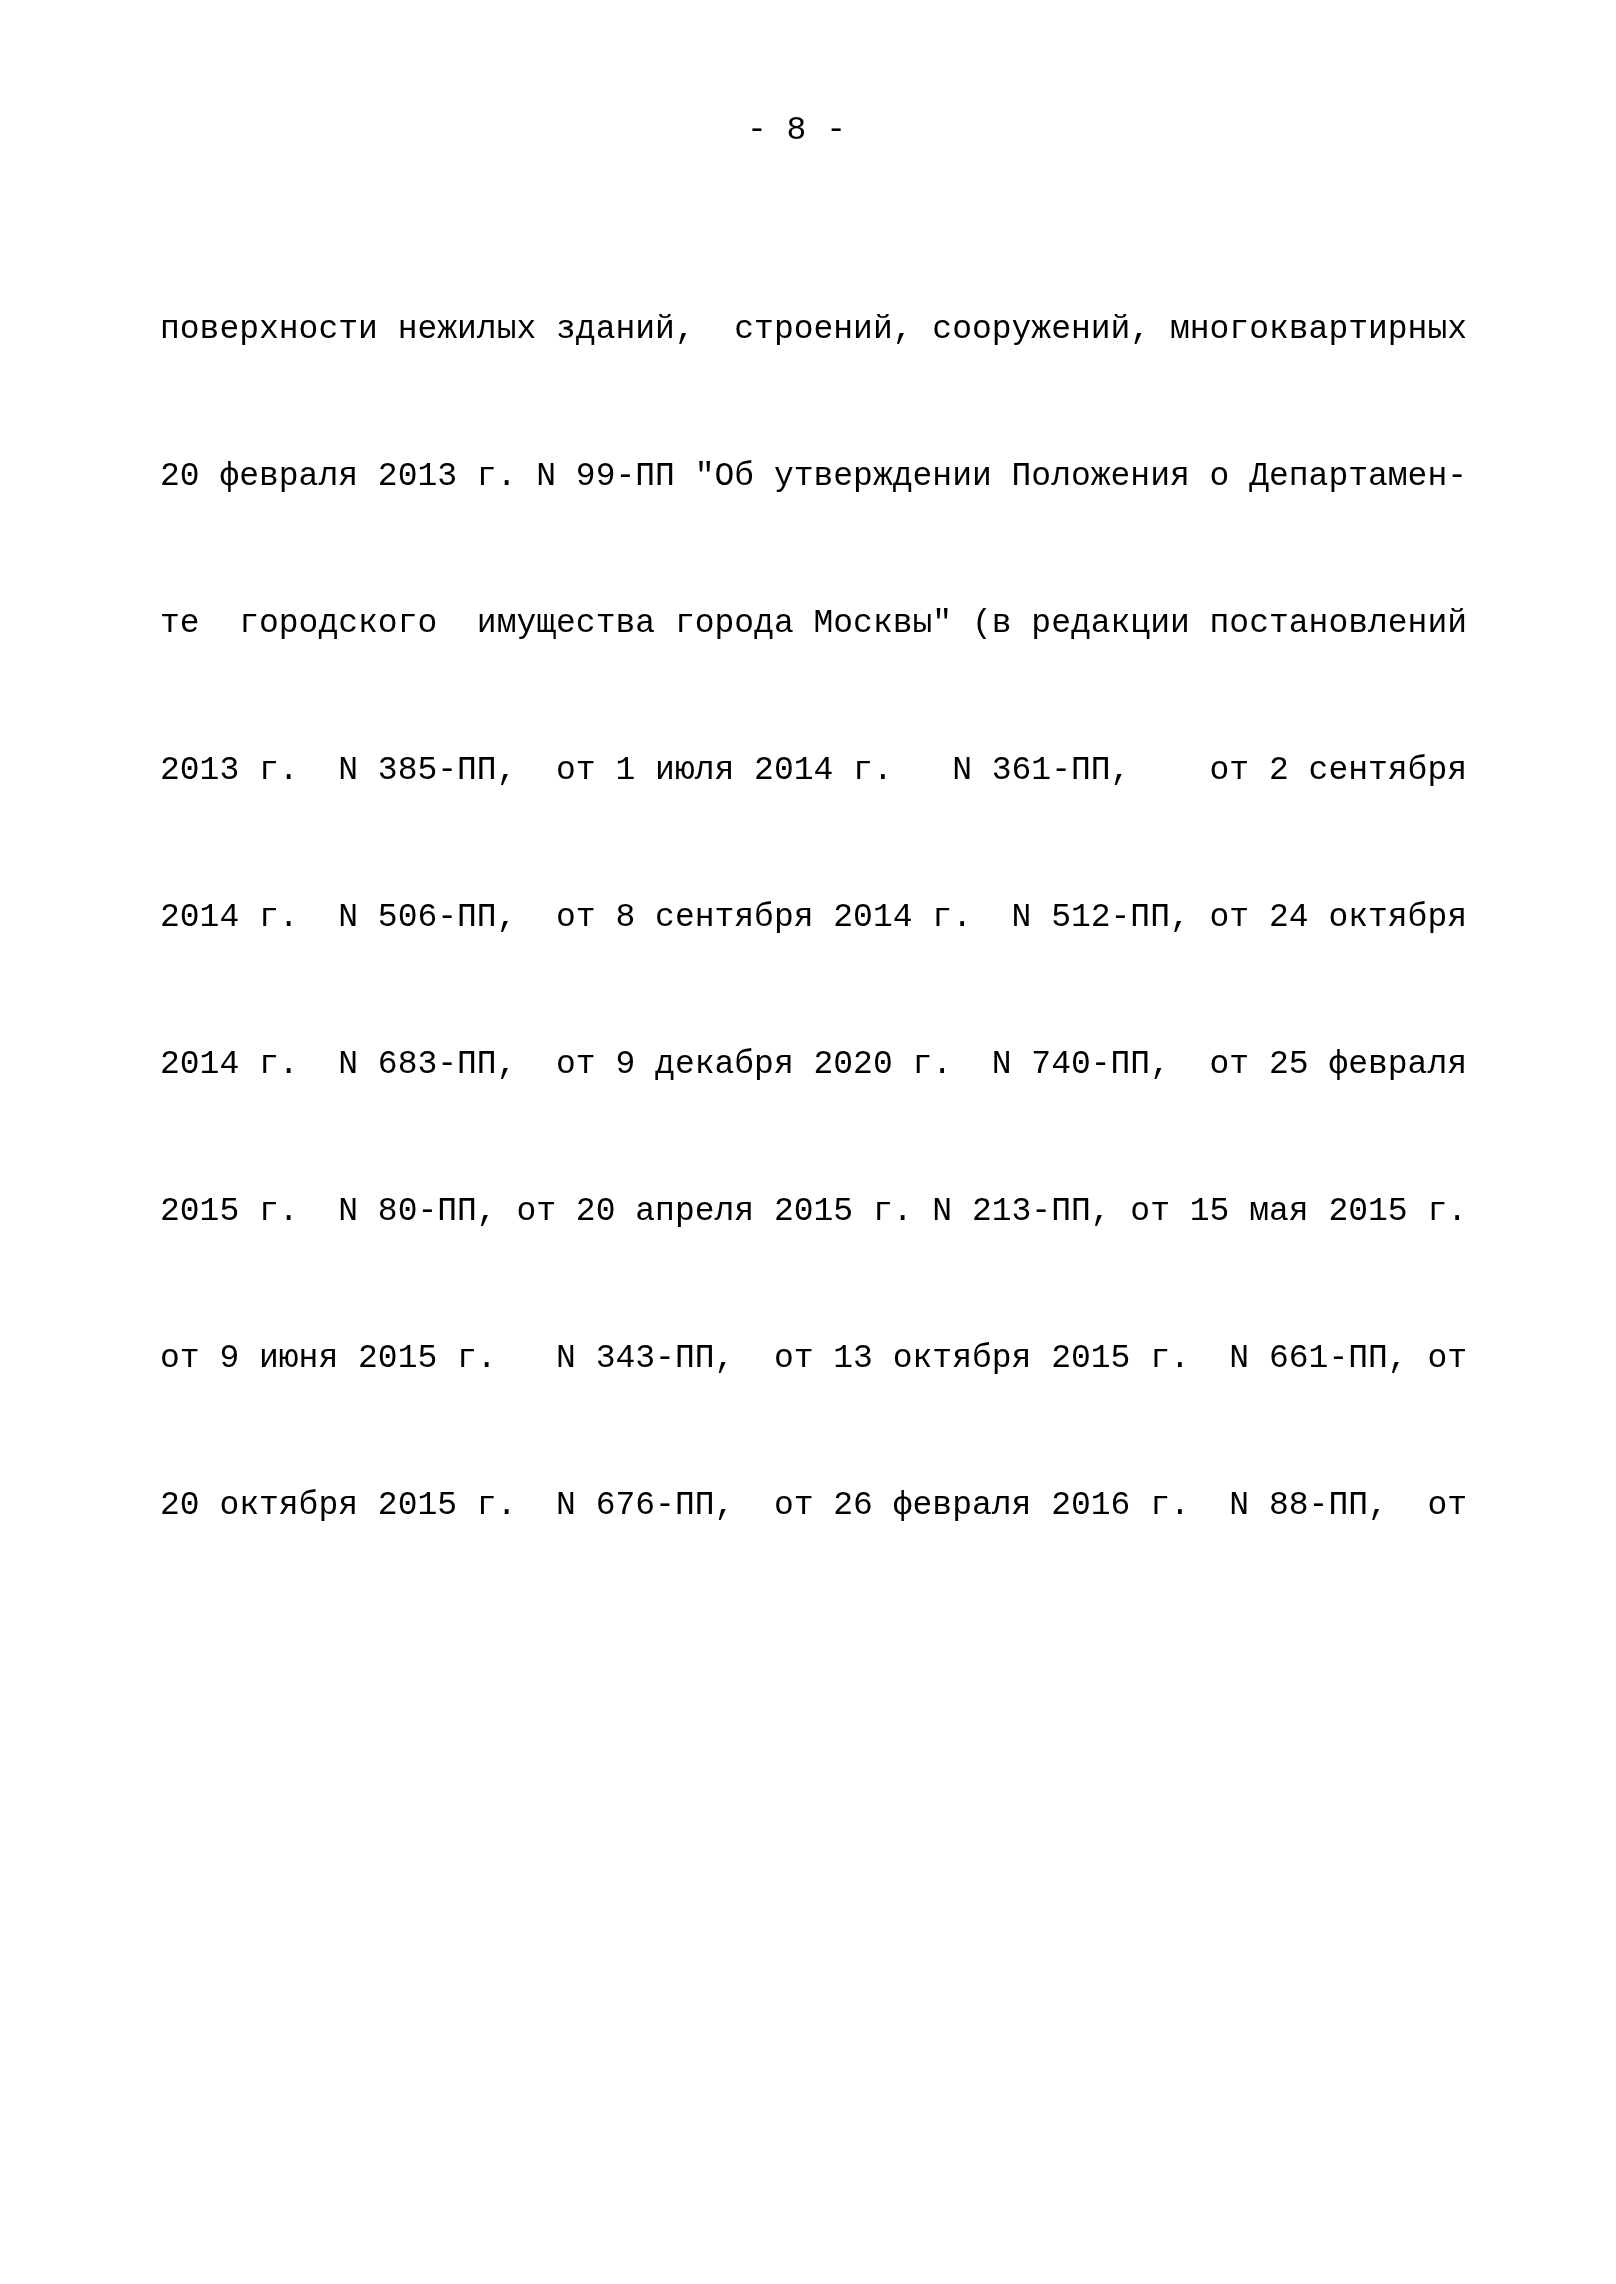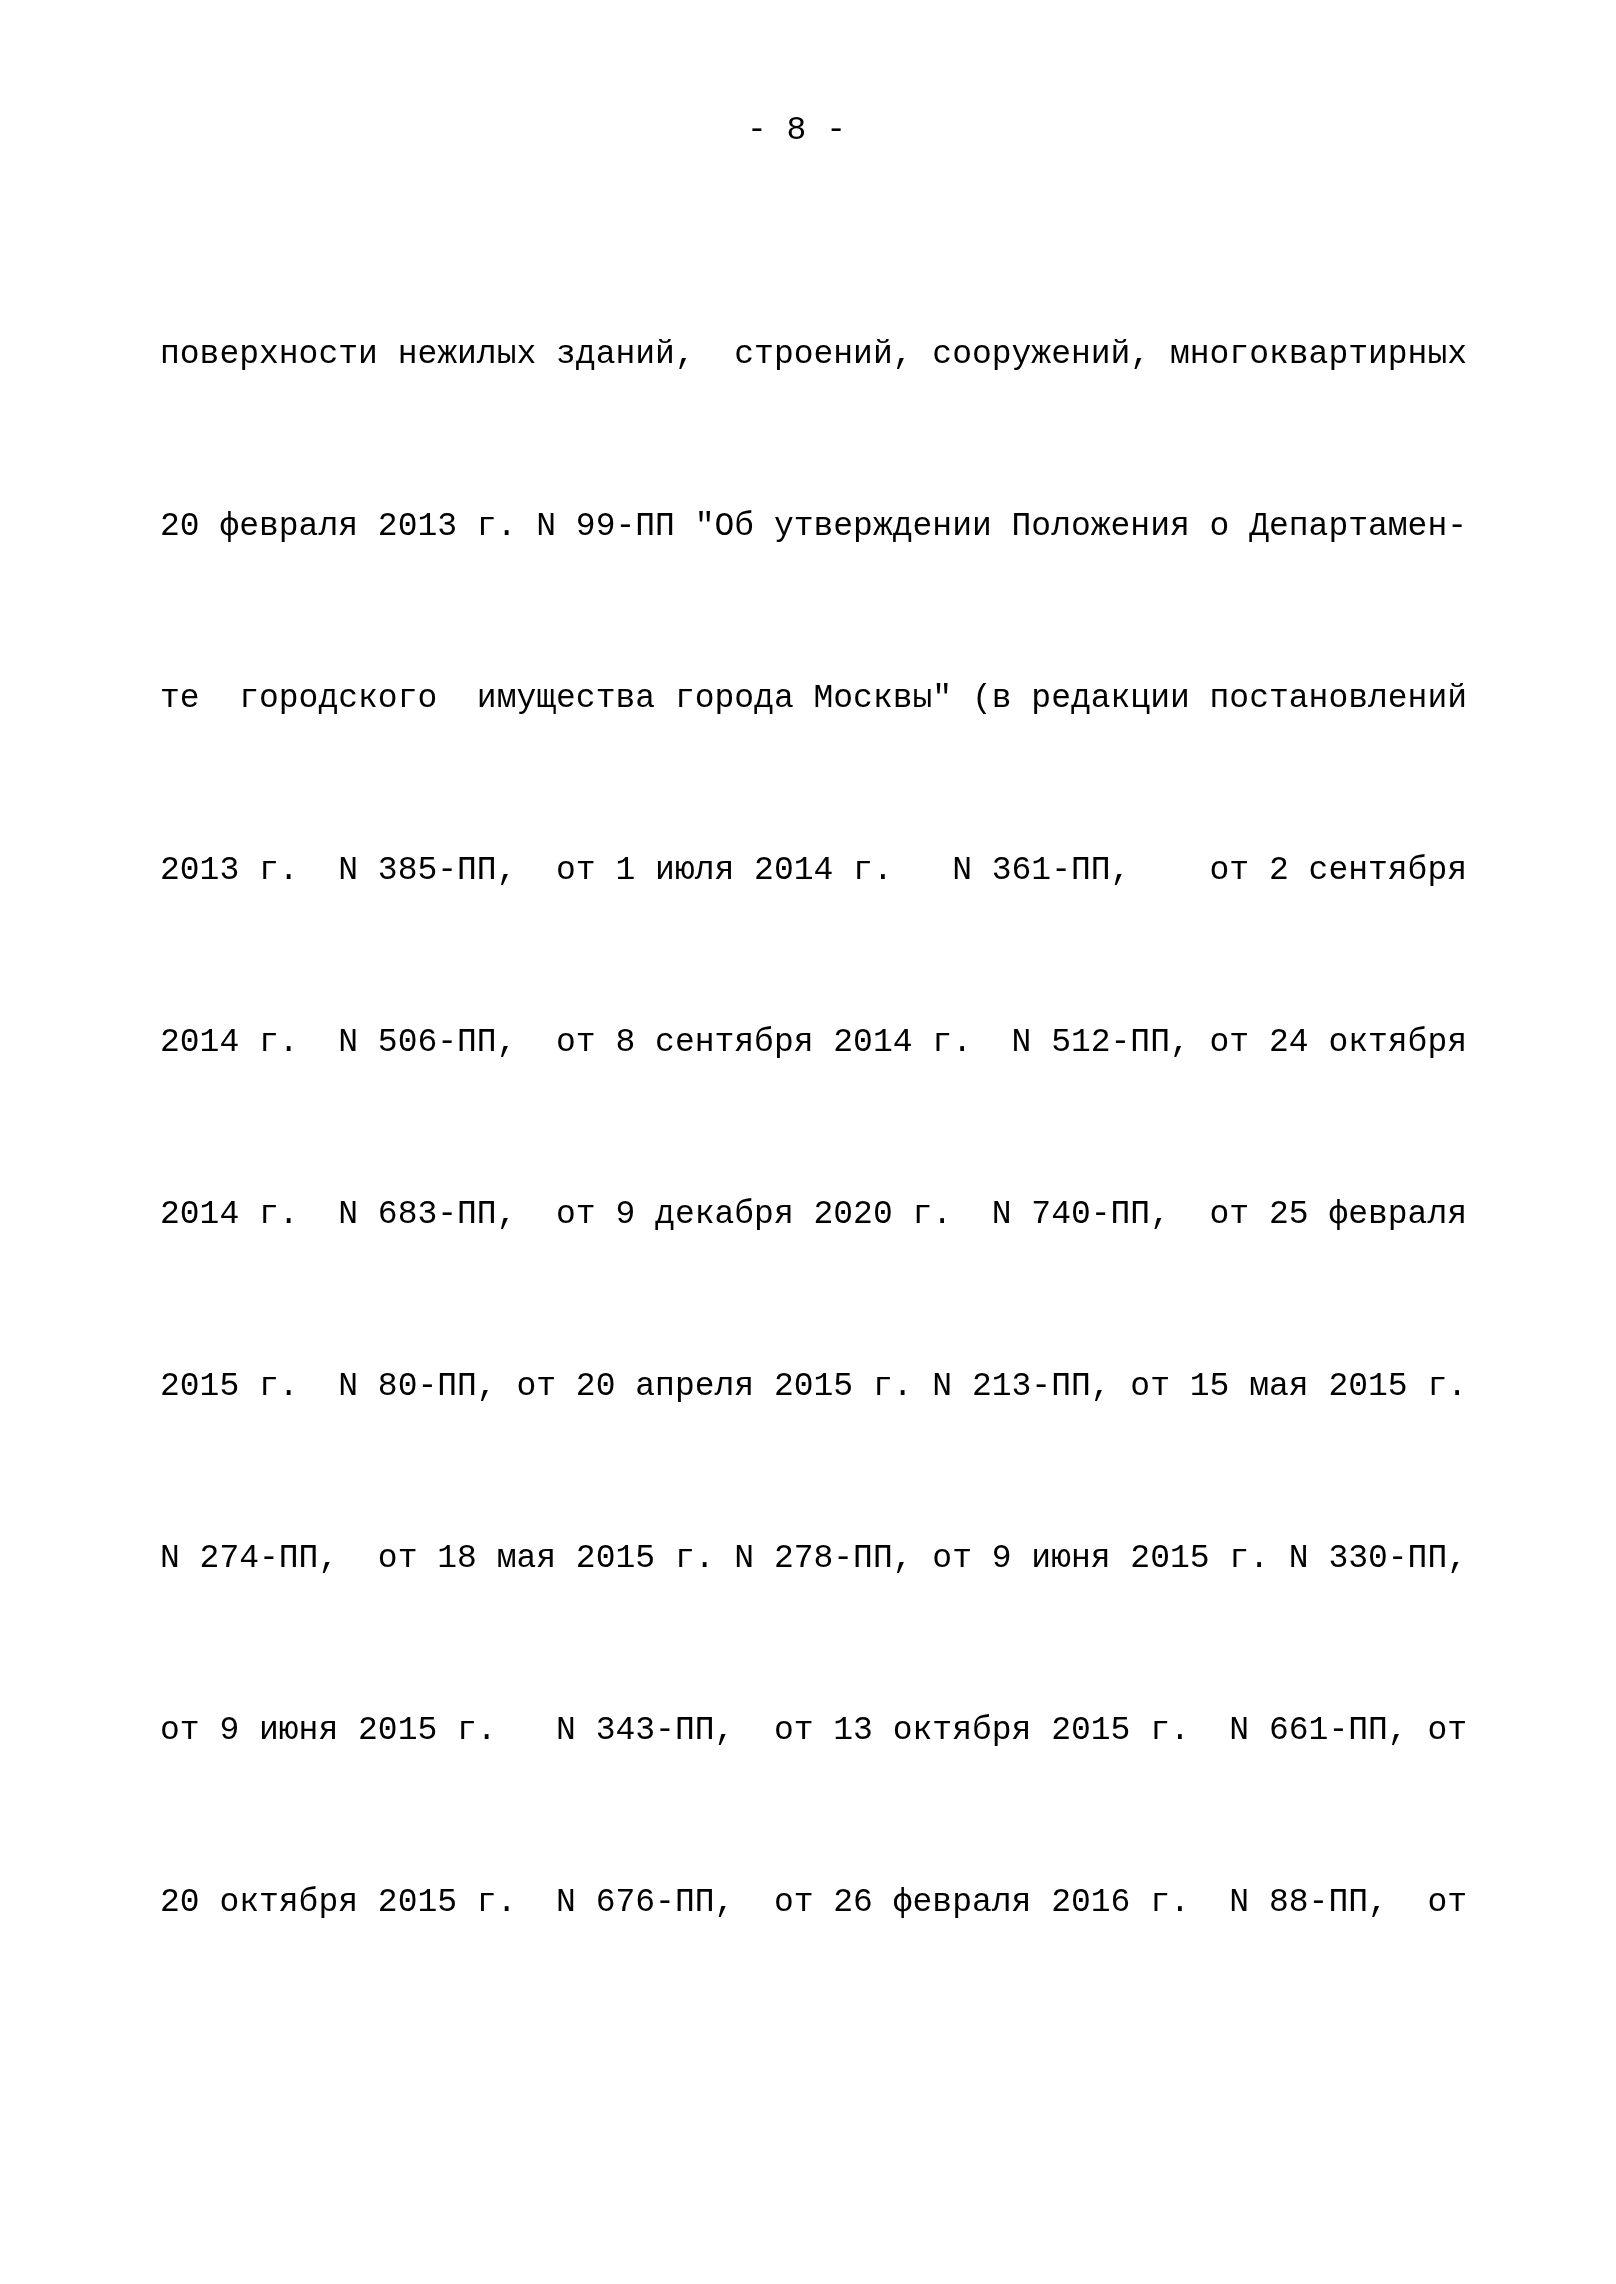--- a/index.html
+++ b/index.html
@@ -35,37 +35,35 @@
     position: absolute;
     left: 160px;
     top: 207px;
     font-size: 33px;
     line-height: 49px;
     white-space: pre;
   }
   .ln {
     white-space: pre;
     height: 49px;
-    margin-top: 25px;
   }
 </style>
 </head>
 <body>
 
 <div class="sheet">
   <div class="pageno">- 8 -</div>
   <div class="body-text">
     <div class="ln">поверхности нежилых зданий,  строений, сооружений, многоквартирных</div>
     <div class="ln">20 февраля 2013 г. N 99-ПП "Об утверждении Положения о Департамен-</div>
     <div class="ln">те  городского  имущества города Москвы" (в редакции постановлений</div>
     <div class="ln">2013 г.  N 385-ПП,  от 1 июля 2014 г.   N 361-ПП,    от 2 сентября</div>
     <div class="ln">2014 г.  N 506-ПП,  от 8 сентября 2014 г.  N 512-ПП, от 24 октября</div>
     <div class="ln">2014 г.  N 683-ПП,  от 9 декабря 2020 г.  N 740-ПП,  от 25 февраля</div>
     <div class="ln">2015 г.  N 80-ПП, от 20 апреля 2015 г. N 213-ПП, от 15 мая 2015 г.</div>
-    <div class="ln">N 274-ПП,  от 18 мая 2015 г. N 278-ПП, от 9 июня 2015 г. N 330-ПП,</div>
     <div class="ln">от 9 июня 2015 г.   N 343-ПП,  от 13 октября 2015 г.  N 661-ПП, от</div>
     <div class="ln">20 октября 2015 г.  N 676-ПП,  от 26 февраля 2016 г.  N 88-ПП,  от</div>
     
     
     
     
     
     
     
     

